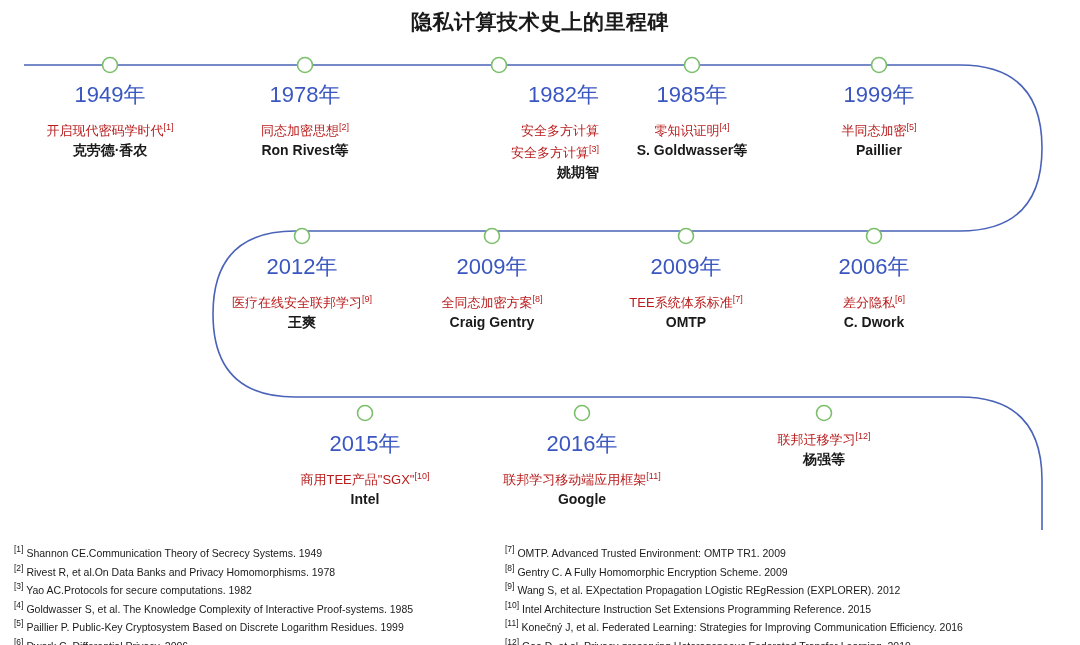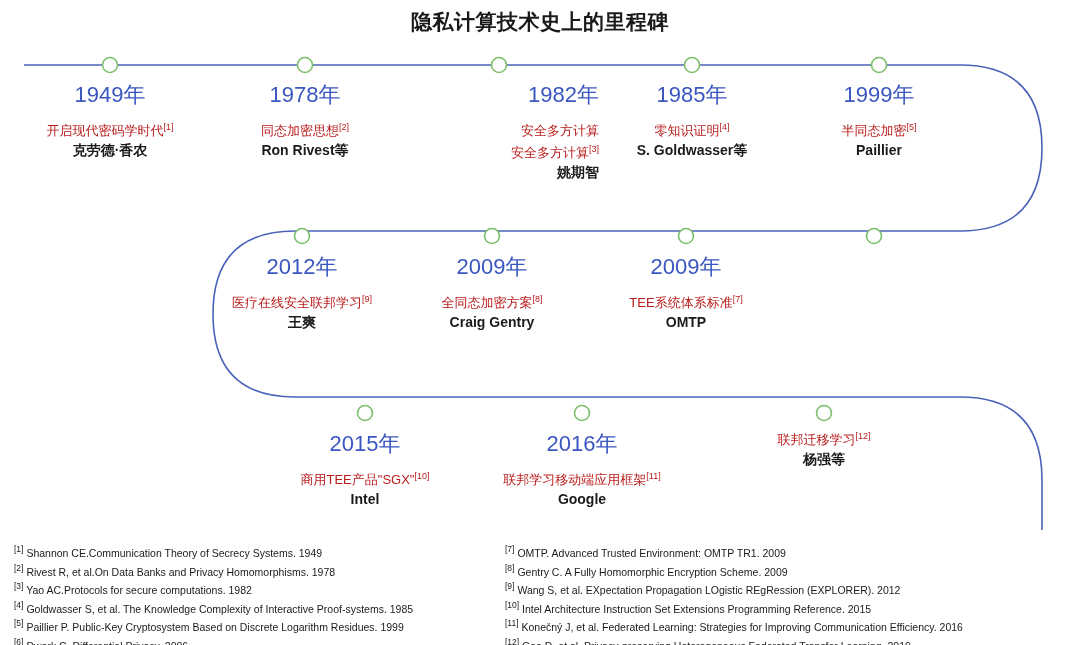--- a/index.html
+++ b/index.html
@@ -173,20 +173,27 @@
   </div>
 
   <div class="node" style="left:586px; top:252px;">
     <div class="year">2009年</div>
     <div class="desc">
       <span>TEE系统体系标准</span><span class="sup">[7]</span>
     </div>
     <div class="person">OMTP</div>
   </div>
 
+  <div class="node" style="left:774px; top:252px;">
+    <div class="year">2006年</div>
+    <div class="desc">
+      <span>差分隐私</span><span class="sup">[6]</span>
+    </div>
+    <div class="person">C. Dwork</div>
+  </div>
 
   <div class="node" style="left:265px; top:429px;">
     <div class="year">2015年</div>
     <div class="desc">
       <span>商用TEE产品"SGX"</span><span class="sup">[10]</span>
     </div>
     <div class="person">Intel</div>
   </div>
 
   <div class="node" style="left:482px; top:429px;">

